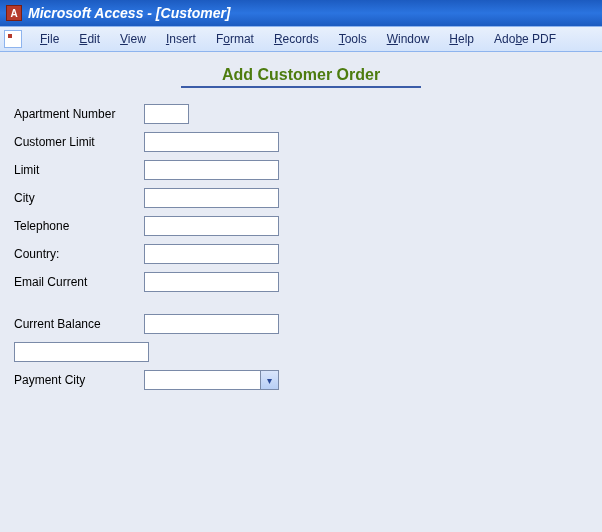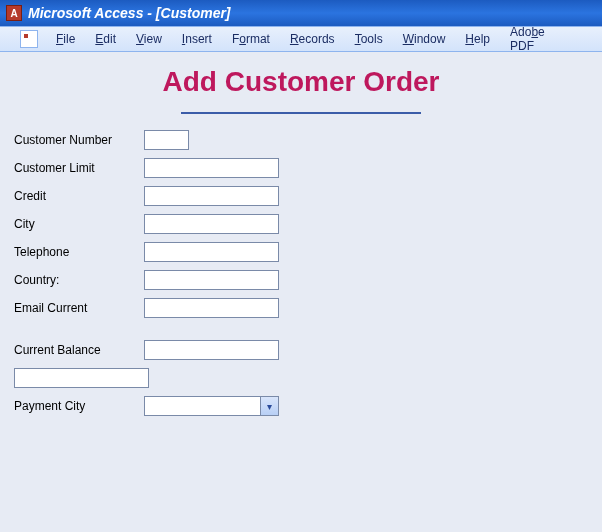--- a/index.html
+++ b/index.html
@@ -29,21 +29,21 @@
     font-size: 10px; color:#fff; font-style:normal; font-weight:bold;
     border:1px solid #7a1e12;
   }
   .menubar {
     background: linear-gradient(to bottom, #e8f0fc, #d3e3fb);
     border-top: 1px solid #8eb4ee;
     border-bottom: 1px solid #8eb4ee;
     height: 26px;
     display: flex;
     align-items: center;
-    padding: 0 20px;
+    padding: 0 4px;
     color: #1b2d63;
   }
   .menubar .doc-icon {
     width: 18px; height: 18px;
     border: 1px solid #8eb4ee;
     background: #fff;
     margin-right: 8px;
     position:relative;
   }
   .menubar .doc-icon:before{
@@ -55,24 +55,24 @@
   }
   .menubar .menu-item span.ul { text-decoration: underline; }
   .form-area {
     background: #e7ebf4;
     padding: 10px 14px 20px 14px;
     min-height: 480px;
     position: relative;
   }
   .form-title {
     text-align: center;
-    color: #be185d;
-    font-size: 28px;
+    color: #4d7c0f;
+    font-size: 16px;
     font-weight: bold;
-    margin: 4px 0 14px 0;
+    margin: 4px 0 2px 0;
     font-family: Arial, sans-serif;
   }
   .title-underline {
     width: 240px; height:2px; background:#3b5ca8; margin:0 auto 16px auto;
   }
   .row { display:flex; align-items:center; margin-bottom:8px; }
   .label { width:130px; color:#000; }
   input.text {
     height:20px;
     border:1px solid #7a8aa8;
@@ -119,29 +119,29 @@
   <div class="menu-item"><span class="ul">H</span>elp</div>
   <div class="menu-item">Ado<span class="ul">b</span>e PDF</div>
 </div>
 
 <div class="form-area">
   <div class="form-title">Add Customer Order</div>
   <div class="title-underline"></div>
 
   <div class="left-col">
     <div class="row">
-      <div class="label">Customer Number</div>
+      <div class="label">Apartment Number</div>
       <input class="text w-sm" value="" style="">
     </div>
     <div class="row">
       <div class="label">Customer Limit</div>
       <input class="text w-md" value="" style="">
     </div>
     <div class="row">
-      <div class="label">Credit</div>
+      <div class="label">Limit</div>
       <input class="text w-md" value="" style="">
     </div>
     <div class="row">
       <div class="label">City</div>
       <input class="text w-md" value="" style="">
     </div>
     <div class="row">
       <div class="label">Telephone</div>
       <input class="text w-md" value="" style="">
     </div>

